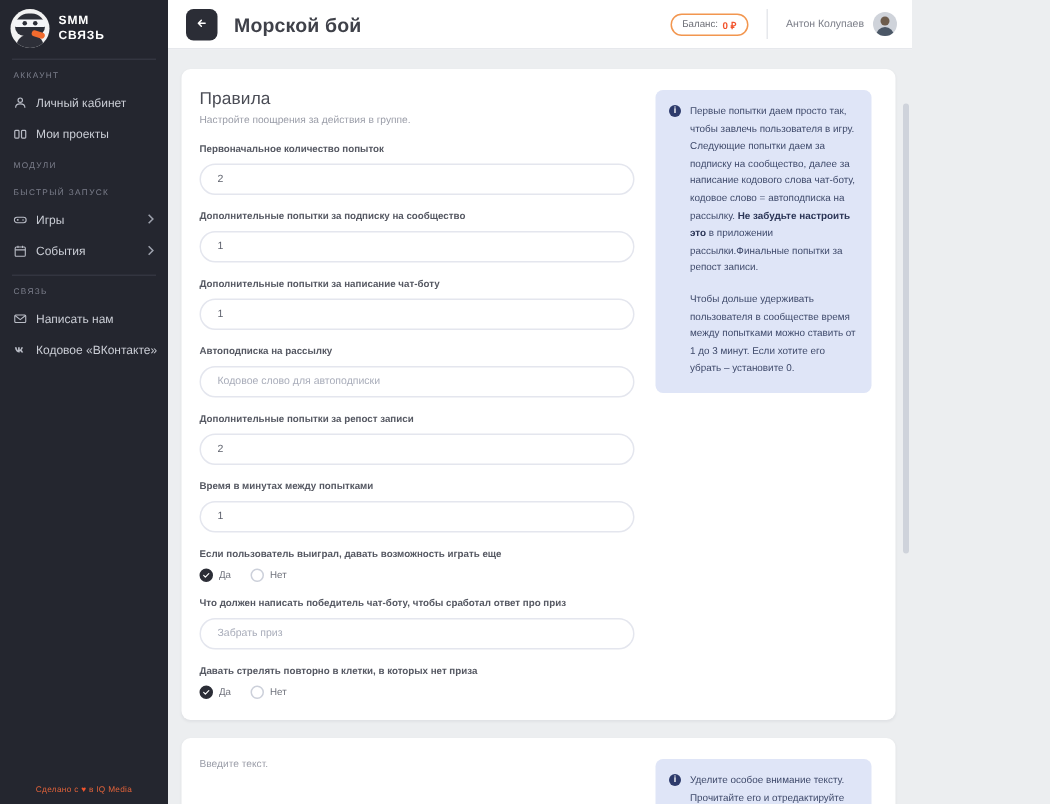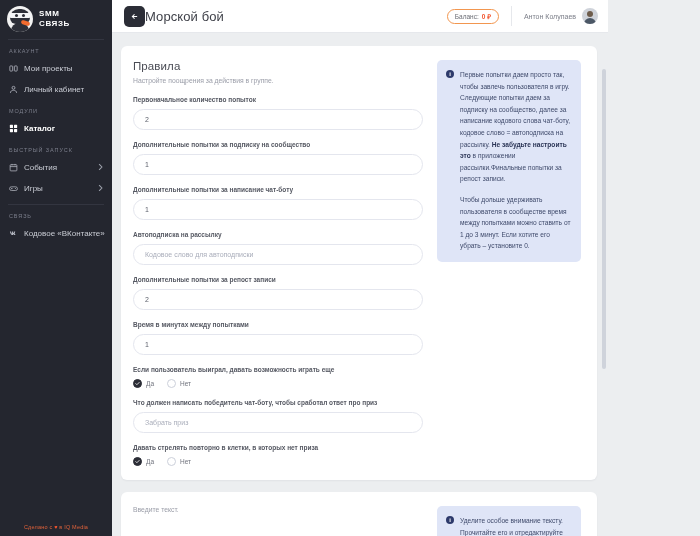--- a/index.html
+++ b/index.html
@@ -97,22 +97,22 @@
     padding: 0 10px 0 12px;
     border-bottom: 1px solid #e6e8ec;
   }
   .back-btn {
     width: 21px; height: 21px; border-radius: 5px;
     background: #2b2d36; color: #ffffff;
     display: flex; align-items: center; justify-content: center;
     cursor: pointer; flex: 0 0 21px;
   }
   .page-title {
-    margin-left: 0; font-size: 13px; color: #3f4149;
-    font-weight: 400; letter-spacing: .1px;
+    margin-left: 11px; font-size: 13px; color: #3f4149;
+    font-weight: 700; letter-spacing: .1px;
   }
   .topbar-right {
     margin-left: auto; display: flex; align-items: center; gap: 0;
   }
   .balance-badge {
     border: 1px solid #f2964f; border-radius: 10px;
     padding: 2px 7px; font-size: 6.5px; color: #6b6d75;
     display: flex; gap: 3px; align-items: center; cursor: pointer;
     white-space: nowrap;
   }
@@ -223,83 +223,81 @@
         <div class="brand-text">SMM</div>
         <div class="brand-text">СВЯЗЬ</div>
       </div>
     </div>
     <div class="sb-divider"></div>
 
     <div class="sb-group-label">АККАУНТ</div>
     <div class="sb-item">
       <span class="sb-ico">
         <svg width="9" height="9" viewBox="0 0 16 16" fill="none" stroke="#b9bcc6" stroke-width="1.4">
+          <circle cx="8" cy="5" r="2.6"></circle>
+            <path d="M2.5 14c0-3 2.5-4.6 5.5-4.6S13.5 11 13.5 14"></path>
+        </svg>
+      </span>
+      <span class="lbl">Личный кабинет</span>
+    </div>
+    <div class="sb-item">
+      <span class="sb-ico">
+        <svg width="9" height="9" viewBox="0 0 16 16" fill="none" stroke="#b9bcc6" stroke-width="1.4">
           <rect x="1.5" y="3.5" width="5" height="9" rx="1"></rect>
             <rect x="9.5" y="3.5" width="5" height="9" rx="1"></rect>
         </svg>
       </span>
       <span class="lbl">Мои проекты</span>
     </div>
-    <div class="sb-item">
-      <span class="sb-ico">
-        <svg width="9" height="9" viewBox="0 0 16 16" fill="none" stroke="#b9bcc6" stroke-width="1.4">
-          <circle cx="8" cy="5" r="2.6"></circle>
-            <path d="M2.5 14c0-3 2.5-4.6 5.5-4.6S13.5 11 13.5 14"></path>
-        </svg>
-      </span>
-      <span class="lbl">Личный кабинет</span>
-    </div>
 
     <div class="sb-group-label">МОДУЛИ</div>
-    <div class="sb-item active">
-      <span class="sb-ico">
-        <svg width="9" height="9" viewBox="0 0 16 16" fill="#ffffff">
-          <rect x="1.5" y="1.5" width="5.6" height="5.6" rx="1"></rect>
-            <rect x="8.9" y="1.5" width="5.6" height="5.6" rx="1"></rect>
-          <rect x="1.5" y="8.9" width="5.6" height="5.6" rx="1"></rect>
-            <rect x="8.9" y="8.9" width="5.6" height="5.6" rx="1"></rect>
-        </svg>
-      </span>
-      <span class="lbl">Каталог</span>
-    </div>
 
     <div class="sb-group-label">БЫСТРЫЙ ЗАПУСК</div>
+    <div class="sb-item">
+      <span class="sb-ico">
+        <svg width="9" height="9" viewBox="0 0 16 16" fill="none" stroke="#b9bcc6" stroke-width="1.3">
+          <rect x="1" y="5" width="14" height="6.5" rx="3.2"></rect>
+            <path d="M4 8.2h2M5 7.2v2"></path>
+            <circle cx="11.3" cy="8.2" r=".9" fill="#b9bcc6" stroke="none"></circle>
+        </svg>
+      </span>
+      <span class="lbl">Игры</span>
+      <span class="sb-chev">
+        <svg width="5" height="7" viewBox="0 0 6 10" fill="none" stroke="#9da1ac" stroke-width="1.5">
+            <path d="M1 1l4 4-4 4"></path>
+          </svg>
+      </span>
+    </div>
     <div class="sb-item">
       <span class="sb-ico">
         <svg width="9" height="9" viewBox="0 0 16 16" fill="none" stroke="#b9bcc6" stroke-width="1.3">
           <rect x="2" y="3" width="12" height="11" rx="1.3"></rect>
             <path d="M2 6.4h12M5.3 1.6v2.6M10.7 1.6v2.6"></path>
         </svg>
       </span>
       <span class="lbl">События</span>
       <span class="sb-chev">
         <svg width="5" height="7" viewBox="0 0 6 10" fill="none" stroke="#9da1ac" stroke-width="1.5">
             <path d="M1 1l4 4-4 4"></path>
           </svg>
       </span>
     </div>
+
+    <div class="sb-divider" style="margin-top:5px"></div>
+
+    <div class="sb-group-label">СВЯЗЬ</div>
     <div class="sb-item">
       <span class="sb-ico">
         <svg width="9" height="9" viewBox="0 0 16 16" fill="none" stroke="#b9bcc6" stroke-width="1.3">
-          <rect x="1" y="5" width="14" height="6.5" rx="3.2"></rect>
-            <path d="M4 8.2h2M5 7.2v2"></path>
-            <circle cx="11.3" cy="8.2" r=".9" fill="#b9bcc6" stroke="none"></circle>
-        </svg>
-      </span>
-      <span class="lbl">Игры</span>
-      <span class="sb-chev">
-        <svg width="5" height="7" viewBox="0 0 6 10" fill="none" stroke="#9da1ac" stroke-width="1.5">
-            <path d="M1 1l4 4-4 4"></path>
-          </svg>
-      </span>
-    </div>
-
-    <div class="sb-divider" style="margin-top:5px"></div>
-
-    <div class="sb-group-label">СВЯЗЬ</div>
+          <rect x="1.5" y="3.5" width="13" height="9" rx="1.2"></rect>
+            <path d="M1.8 4.2L8 9l6.2-4.8"></path>
+        </svg>
+      </span>
+      <span class="lbl">Написать нам</span>
+    </div>
     <div class="sb-item">
       <span class="sb-ico">
         <svg width="9" height="9" viewBox="0 0 16 16" fill="#b9bcc6">
           <path d="M1.6 4.4h2.1c.2 1.9 1 3.4 1.7 3.9V4.4h2v3c.7-.1 1.5-1.2 1.8-3h1.9c-.2 1.6-1 2.8-1.6 3.3.6.4 1.6 1.5 2 3.1h-2.1c-.3-1-1-1.8-2-2v2H7.2c-3 0-5-2.1-5.6-6.4z"></path>
         </svg>
       </span>
       <span class="lbl">Кодовое «ВКонтакте»</span>
     </div>
 
     <div class="footer-credit">

